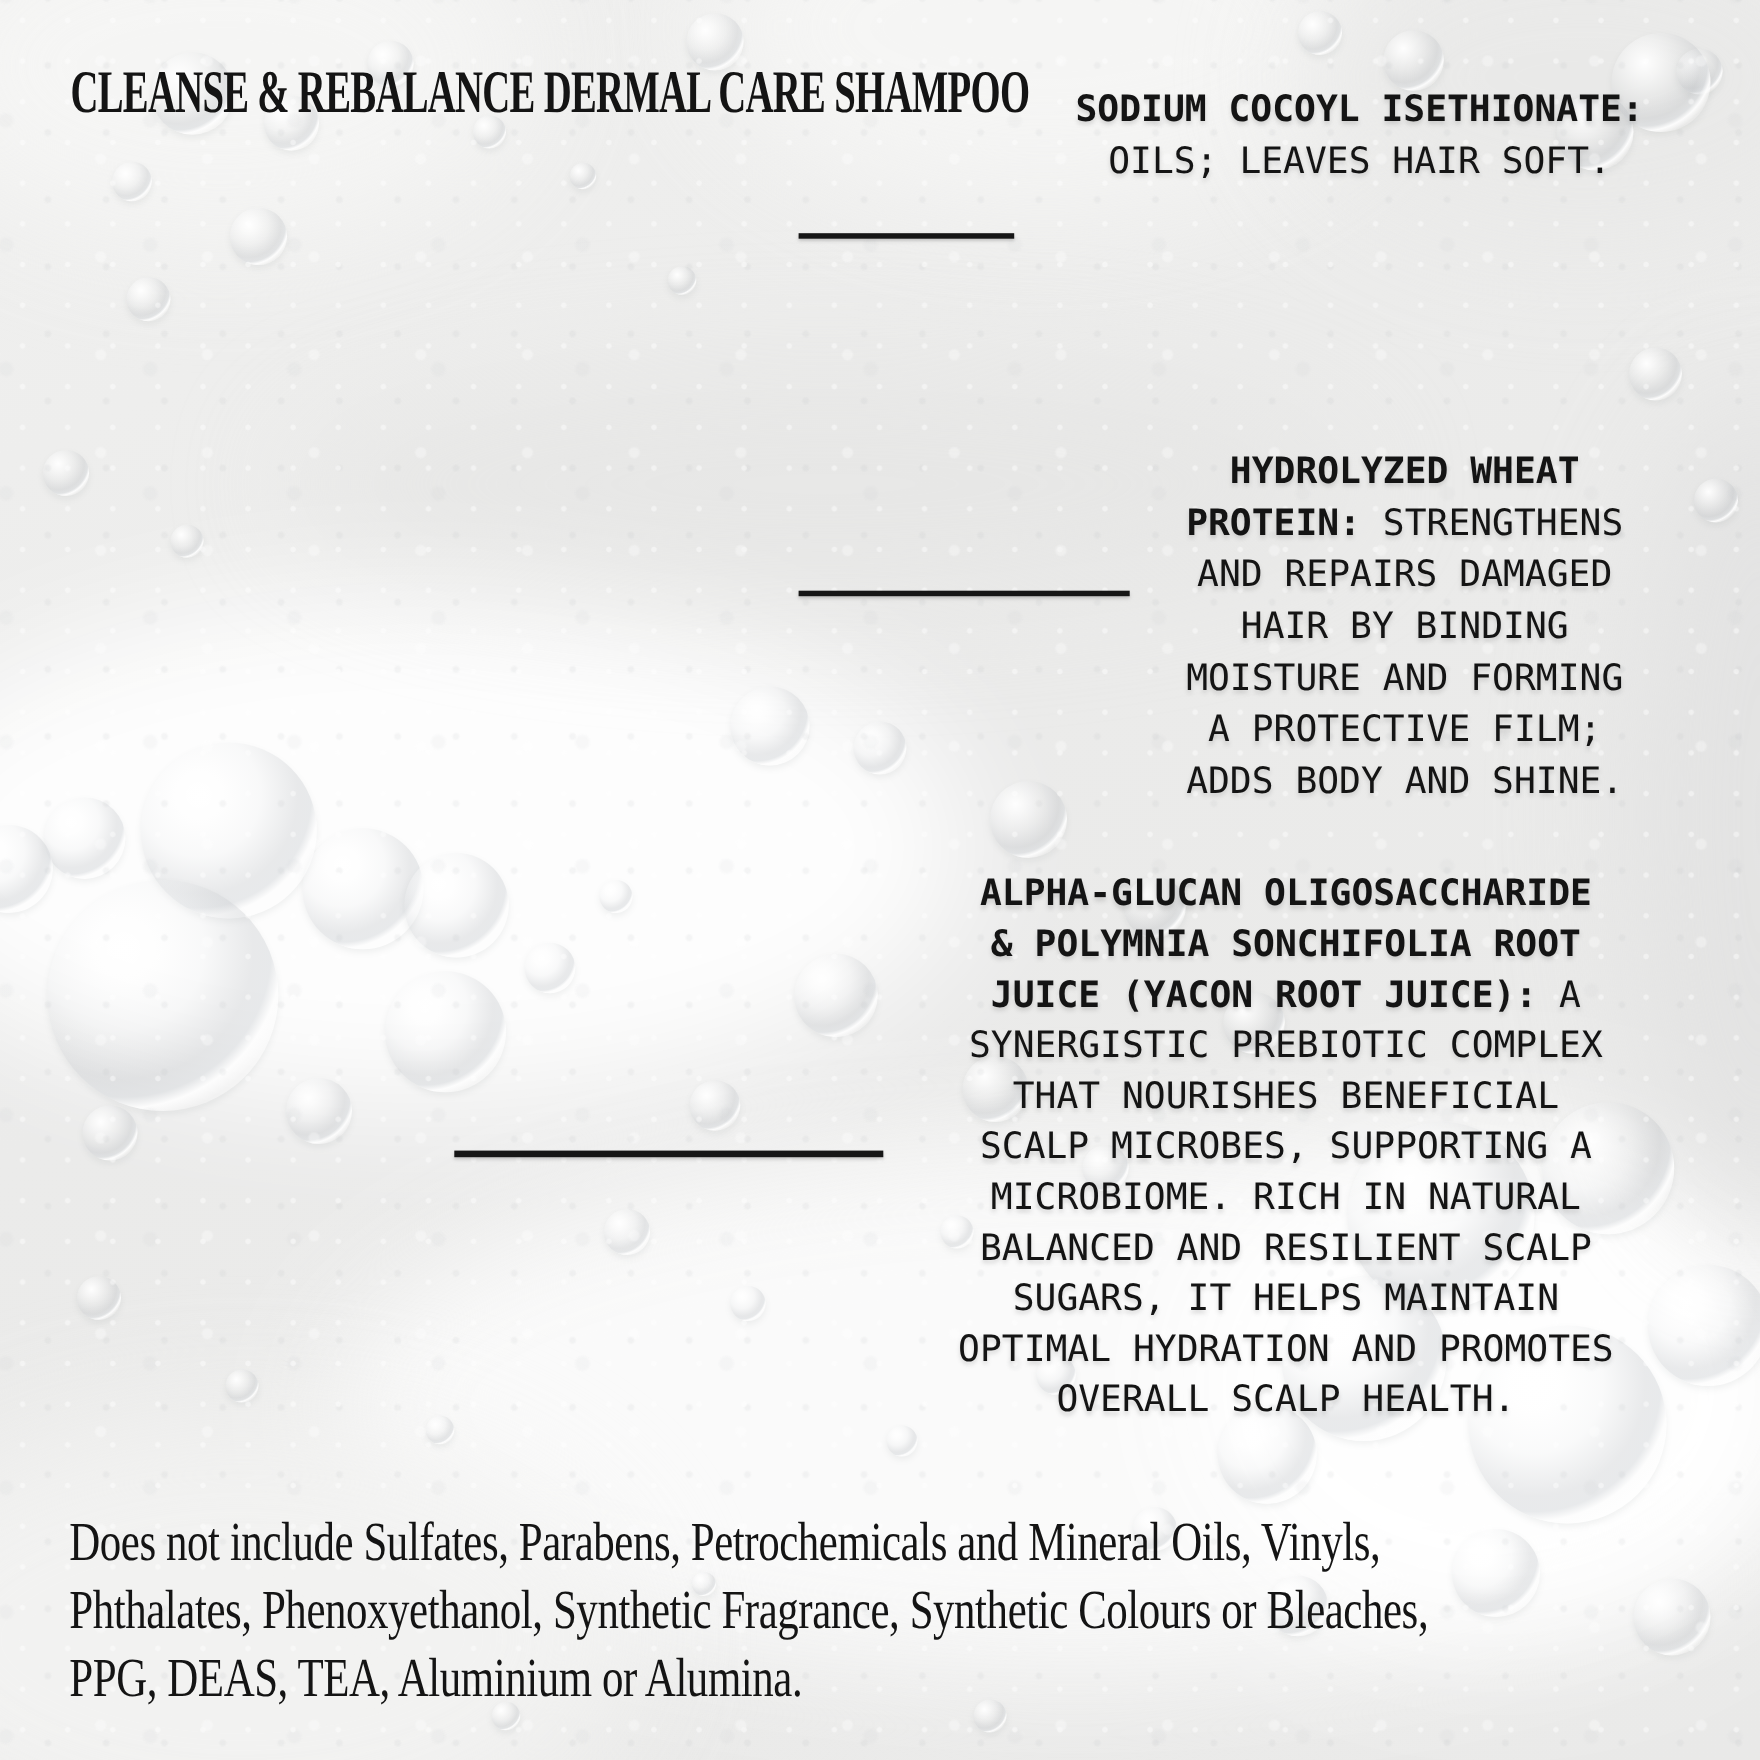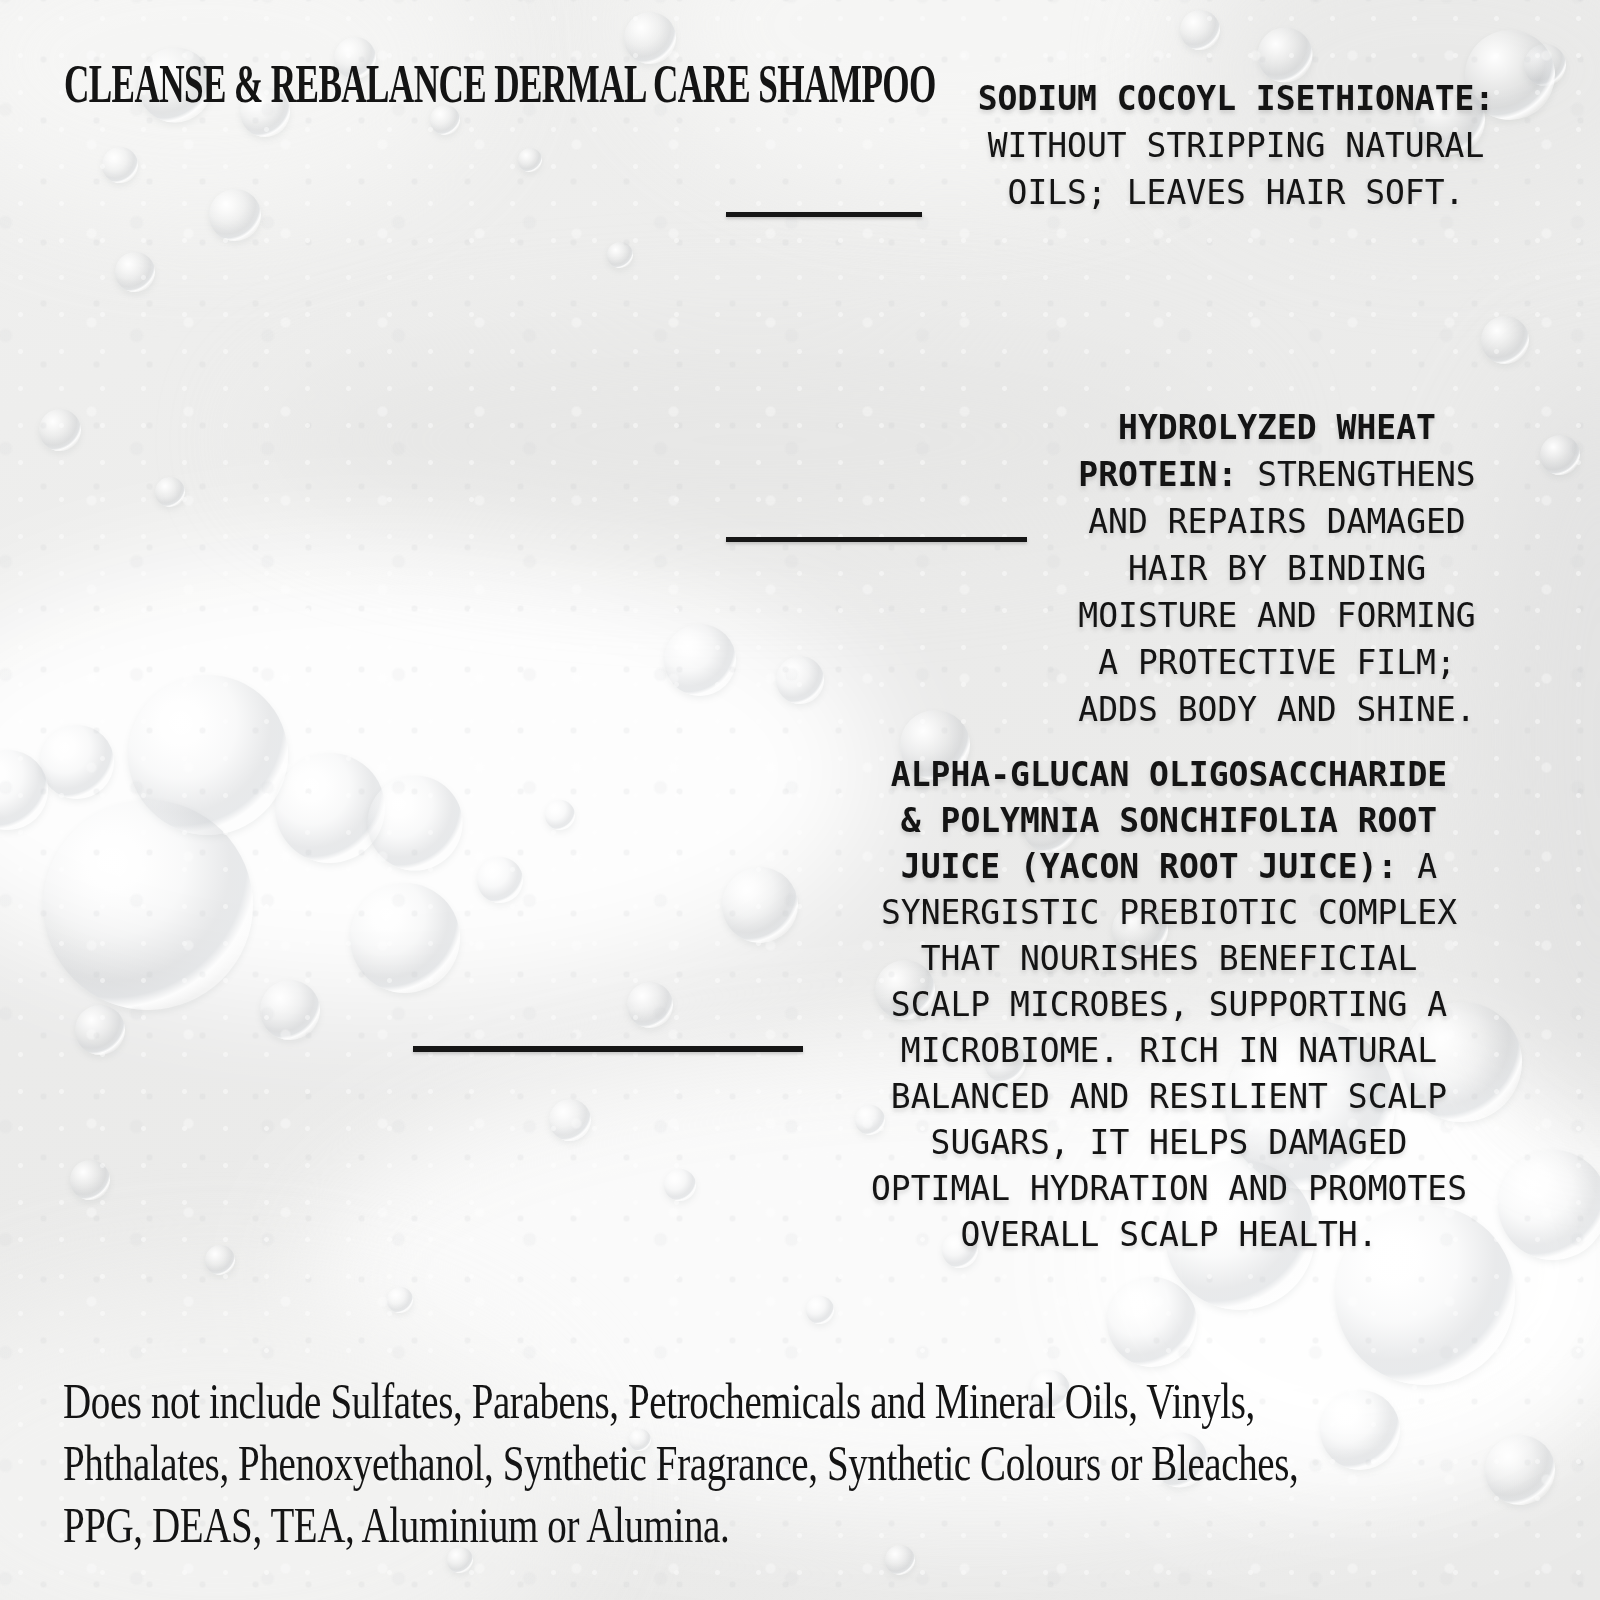--- a/index.html
+++ b/index.html
@@ -49,21 +49,21 @@
   #cl2{left:726px;top:537px;width:301px;height:5px;}
   #cl3{left:413px;top:1046px;width:390px;height:6px;}
   .ingredient{
     position:absolute;text-align:center;font-size:33px;
     text-shadow:0 3px 4px rgba(110,110,110,.25);
   }
   .ingredient .iline{white-space:nowrap;}
   .ingredient .b{font-weight:700;}
   #ing1{left:886px;top:75px;width:700px;line-height:47px;}
   #ing2{left:927px;top:404px;width:700px;line-height:47px;}
-  #ing3{left:769px;top:752px;width:800px;line-height:46px;}
+  #ing3{left:769px;top:789px;width:800px;line-height:46px;}
   .disclaimer{
     position:absolute;left:63px;top:1370px;
     font-family:"Liberation Serif",serif;font-size:50px;line-height:62px;
     color:var(--text,#141414);
   }
   .disclaimer .iline{white-space:nowrap;transform:scaleX(.78);transform-origin:0 50%;letter-spacing:-.5px;}
 </style>
 </head>
 <body>
 
@@ -145,42 +145,41 @@
   </div>
 
   <h1 class="title">CLEANSE &amp; REBALANCE DERMAL CARE SHAMPOO</h1>
 
   <div id="cl1" class="callout-line"></div>
   <div id="cl2" class="callout-line"></div>
   <div id="cl3" class="callout-line"></div>
 
   <section id="ing1" class="ingredient">
       <div class="iline"><span class="b">SODIUM COCOYL ISETHIONATE:</span></div>
-      <div class="iline"><span>WITHOUT STRIPPING NATURAL</span></div>
       <div class="iline"><span>OILS; LEAVES HAIR SOFT.</span></div>
     </section>
   <section id="ing2" class="ingredient">
       <div class="iline"><span class="b">HYDROLYZED WHEAT</span></div>
       <div class="iline"><span class="b">PROTEIN:</span><span> STRENGTHENS</span></div>
       <div class="iline"><span>AND REPAIRS DAMAGED</span></div>
       <div class="iline"><span>HAIR BY BINDING</span></div>
       <div class="iline"><span>MOISTURE AND FORMING</span></div>
       <div class="iline"><span>A PROTECTIVE FILM;</span></div>
       <div class="iline"><span>ADDS BODY AND SHINE.</span></div>
     </section>
   <section id="ing3" class="ingredient">
       <div class="iline"><span class="b">ALPHA-GLUCAN OLIGOSACCHARIDE</span></div>
       <div class="iline"><span class="b">&amp; POLYMNIA SONCHIFOLIA ROOT</span></div>
       <div class="iline"><span class="b">JUICE (YACON ROOT JUICE):</span><span> A</span></div>
       <div class="iline"><span>SYNERGISTIC PREBIOTIC COMPLEX</span></div>
       <div class="iline"><span>THAT NOURISHES BENEFICIAL</span></div>
       <div class="iline"><span>SCALP MICROBES, SUPPORTING A</span></div>
       <div class="iline"><span>MICROBIOME. RICH IN NATURAL</span></div>
       <div class="iline"><span>BALANCED AND RESILIENT SCALP</span></div>
-      <div class="iline"><span>SUGARS, IT HELPS DAMAGED</span></div>
+      <div class="iline"><span>SUGARS, IT HELPS MAINTAIN</span></div>
       <div class="iline"><span>OPTIMAL HYDRATION AND PROMOTES</span></div>
       <div class="iline"><span>OVERALL SCALP HEALTH.</span></div>
     </section>
 
   <footer class="disclaimer">
       <div class="iline">Does not include Sulfates, Parabens, Petrochemicals and Mineral Oils, Vinyls,</div>
       <div class="iline">Phthalates, Phenoxyethanol, Synthetic Fragrance, Synthetic Colours or Bleaches,</div>
       <div class="iline">PPG, DEAS, TEA, Aluminium or Alumina.</div>
     </footer>
 

